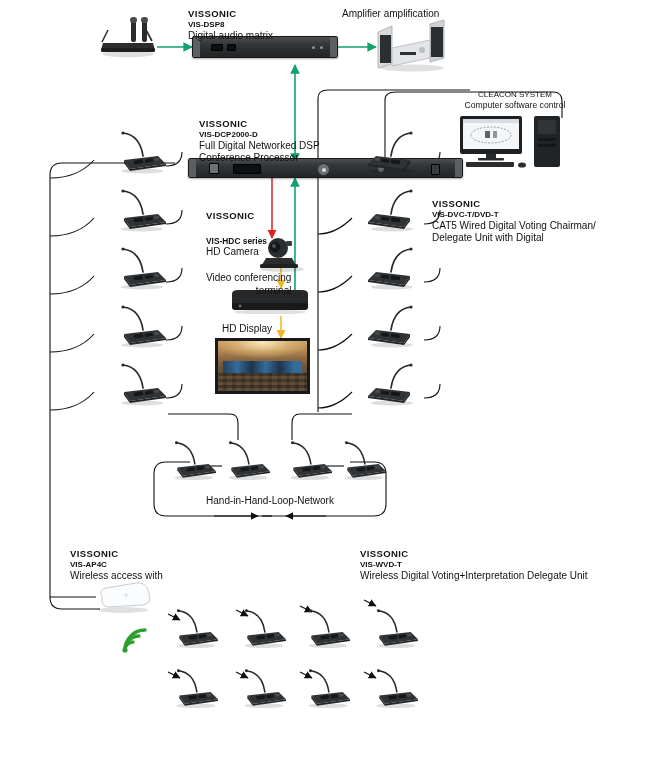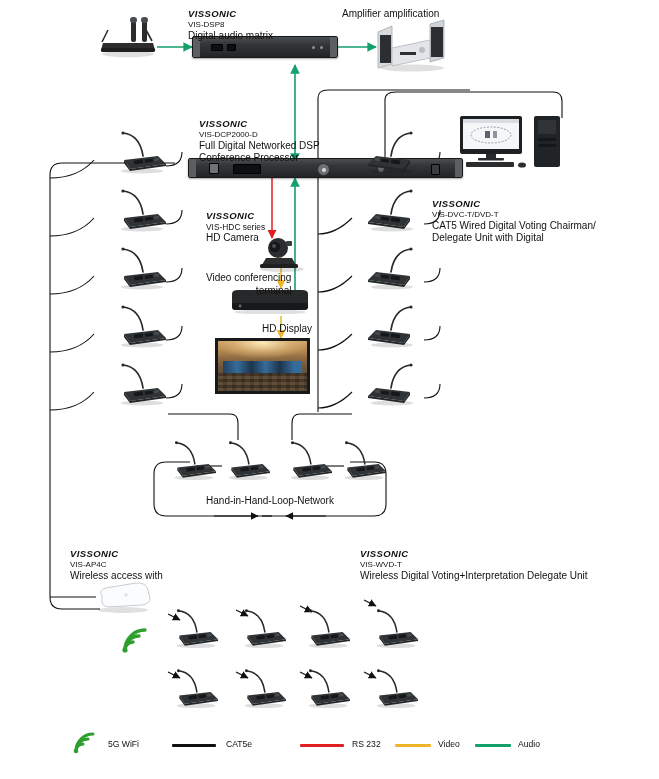--- a/index.html
+++ b/index.html
@@ -2,22 +2,22 @@
 <html><head>
 <meta charset="utf-8">
 <style>
   * { box-sizing: border-box; }
   html, body { margin:0; padding:0; background:#ffffff; }
   body { width:659px; height:779px; position:relative; overflow:hidden;
          font-family:"Liberation Sans", sans-serif; color:#1a1a1a; }
   #stage { position:absolute; inset:0; }
   svg.layer { position:absolute; left:0; top:0; width:659px; height:779px; overflow:visible; }
   .lbl { position:absolute; line-height:1.25; }
-  .brand { font-style:italic; font-weight:bold; font-size:9.5px; letter-spacing:.4px; color:#111; }
-  .model { font-size:8px; color:#111; }
+  .brand { font-weight:bold; font-size:9.5px; letter-spacing:.4px; color:#111; }
+  .model { font-size:8px; color:#111;font-weight:bold; }
   .desc { font-size:10px; color:#111; }
   .desc.sm { font-size:10px; }
   .plain { font-size:8.6px; color:#111; }
   .center { text-align:center; }
   .legend { position:absolute; left:0; top:730px; width:659px; height:32px; }
   .legend-item { position:absolute; font-size:8.6px; color:#111; }
   .swatch { position:absolute; height:2.6px; border-radius:1px; }
   .wifi-ico { position:absolute; }
   
   .dev { position:absolute; }
@@ -533,33 +533,37 @@
     <div class="desc">Amplifier amplification</div>
   </div>
 
   <div class="lbl" style="left:199px; top:118px;">
     <div class="brand">VISSONIC</div>
     <div class="model">VIS-DCP2000-D</div>
     <div class="desc sm">Full Digital Networked DSP</div>
     <div class="desc sm">Conference Processor</div>
   </div>
 
+  <div class="lbl center" style="left:440px; top:90px; width:150px;">
+    <div class="plain" style="font-size:8px;">CLEACON SYSTEM</div>
+    <div class="plain">Computer software control</div>
+  </div>
 
   <div class="lbl" style="left:206px; top:210px;">
     <div class="brand">VISSONIC</div>
-    <div class="model" style="font-size:8.4px;">VIS-HDC series</div>
+    <div class="model" style="font-size:8.4px;margin-top:14px;">VIS-HDC series</div>
     <div class="desc">HD Camera</div>
   </div>
 
   <div class="lbl" style="left:206px; top:272px;text-align:right;">
     <div class="desc">Video conferencing</div>
     <div class="desc">terminal</div>
   </div>
 
-  <div class="lbl" style="left:222px; top:323px;margin-left:40px;">
+  <div class="lbl" style="left:222px; top:323px;">
     <div class="desc">HD Display</div>
   </div>
 
   <div class="lbl" style="left:432px; top:198px;">
     <div class="brand">VISSONIC</div>
     <div class="model">VIS-DVC-T/DVD-T</div>
     <div class="desc">CAT5 Wired Digital Voting Chairman/</div>
     <div class="desc">Delegate Unit with Digital</div>
   </div>
 
@@ -572,37 +576,14 @@
     <div class="model">VIS-AP4C</div>
     <div class="desc">Wireless access with</div>
   </div>
 
   <div class="lbl" style="left:360px; top:548px;">
     <div class="brand">VISSONIC</div>
     <div class="model">VIS-WVD-T</div>
     <div class="desc">Wireless Digital Voting+Interpretation Delegate Unit</div>
   </div>
 
-  <div class="legend">
-    <svg class="wifi-ico" style="left:70px; top:2px;" width="26" height="22">
-      <g fill="none" stroke="#2e9e2e" stroke-width="3" stroke-linecap="round">
-        <path d="M6,19 A7,7 0 0 1 13,12"></path>
-        <path d="M6,19 A12,12 0 0 1 18,7"></path>
-        <path d="M6,19 A17,17 0 0 1 23,2"></path>
-      </g>
-      <circle cx="6" cy="19" r="2.3" fill="#2e9e2e"></circle>
-    </svg>
-    <div class="legend-item" style="left:108px; top:9px;">5G WiFi</div>
-
-    <div class="swatch" style="left:172px; top:14px; width:44px; background:#111111;"></div>
-    <div class="legend-item" style="left:226px; top:9px;">CAT5e</div>
-
-    <div class="swatch" style="left:300px; top:14px; width:44px; background:#e02020;"></div>
-    <div class="legend-item" style="left:352px; top:9px;">RS 232</div>
-
-    <div class="swatch" style="left:395px; top:14px; width:36px; background:#f0b429;"></div>
-    <div class="legend-item" style="left:438px; top:9px;">Video</div>
-
-    <div class="swatch" style="left:475px; top:14px; width:36px; background:#12a16b;"></div>
-    <div class="legend-item" style="left:518px; top:9px;">Audio</div>
-  </div>
 
 </div>
 
 </body></html>

